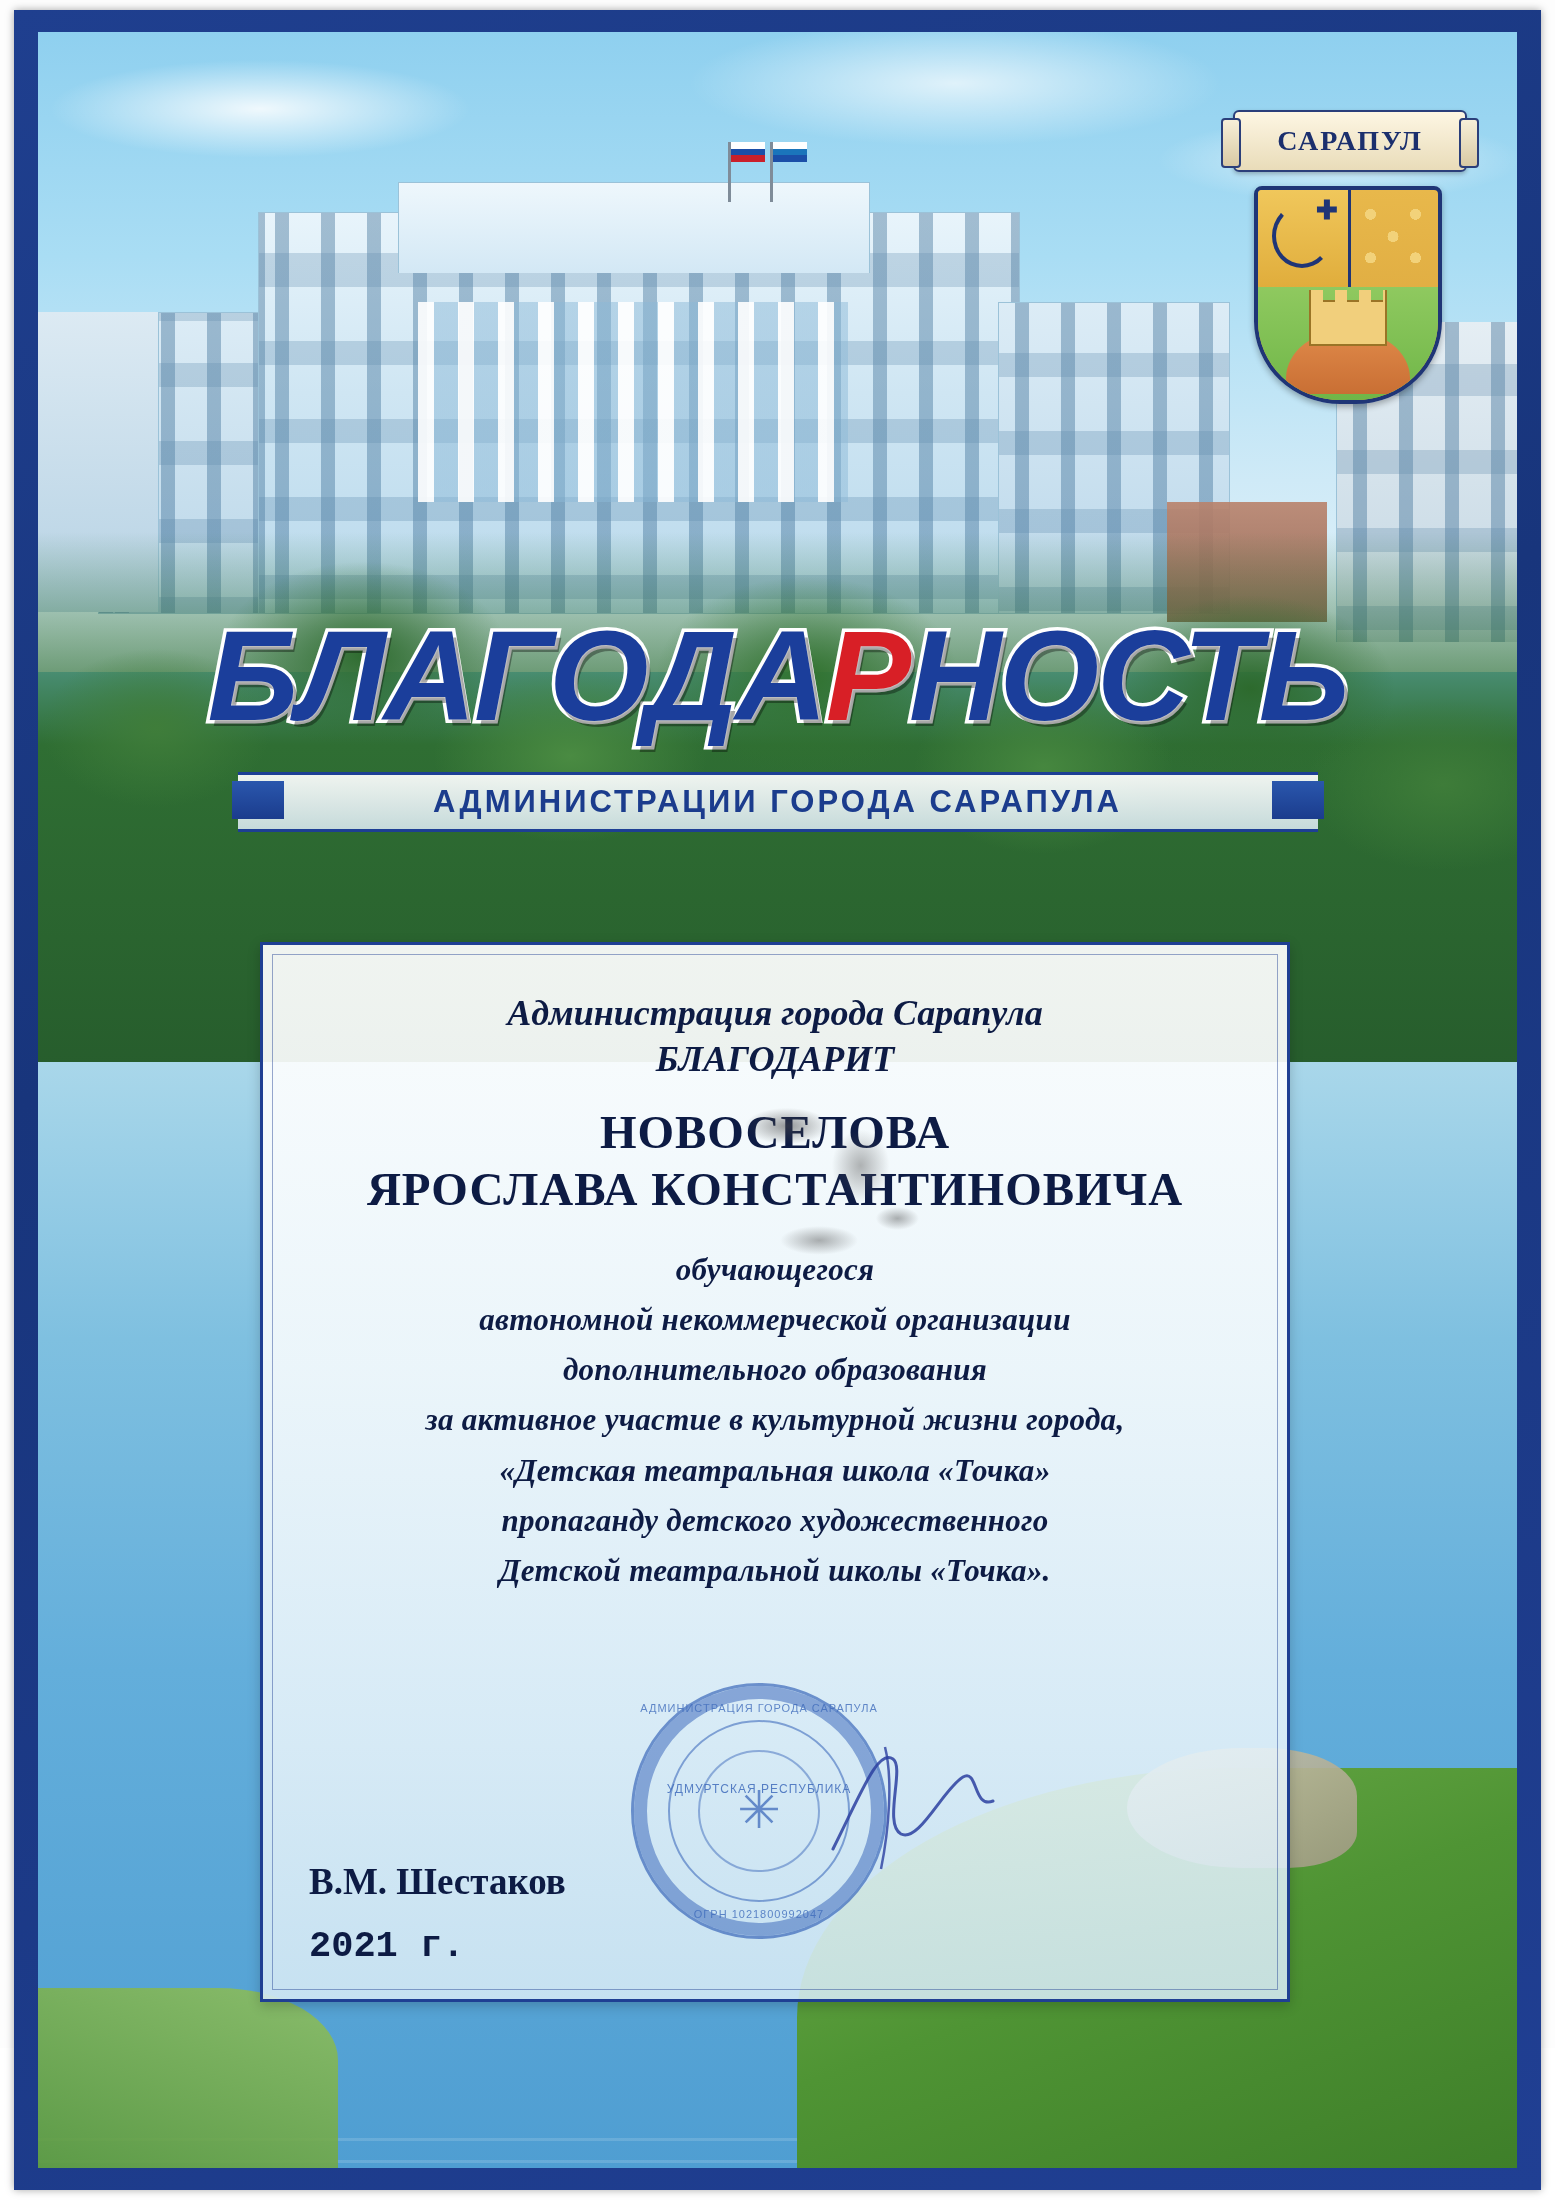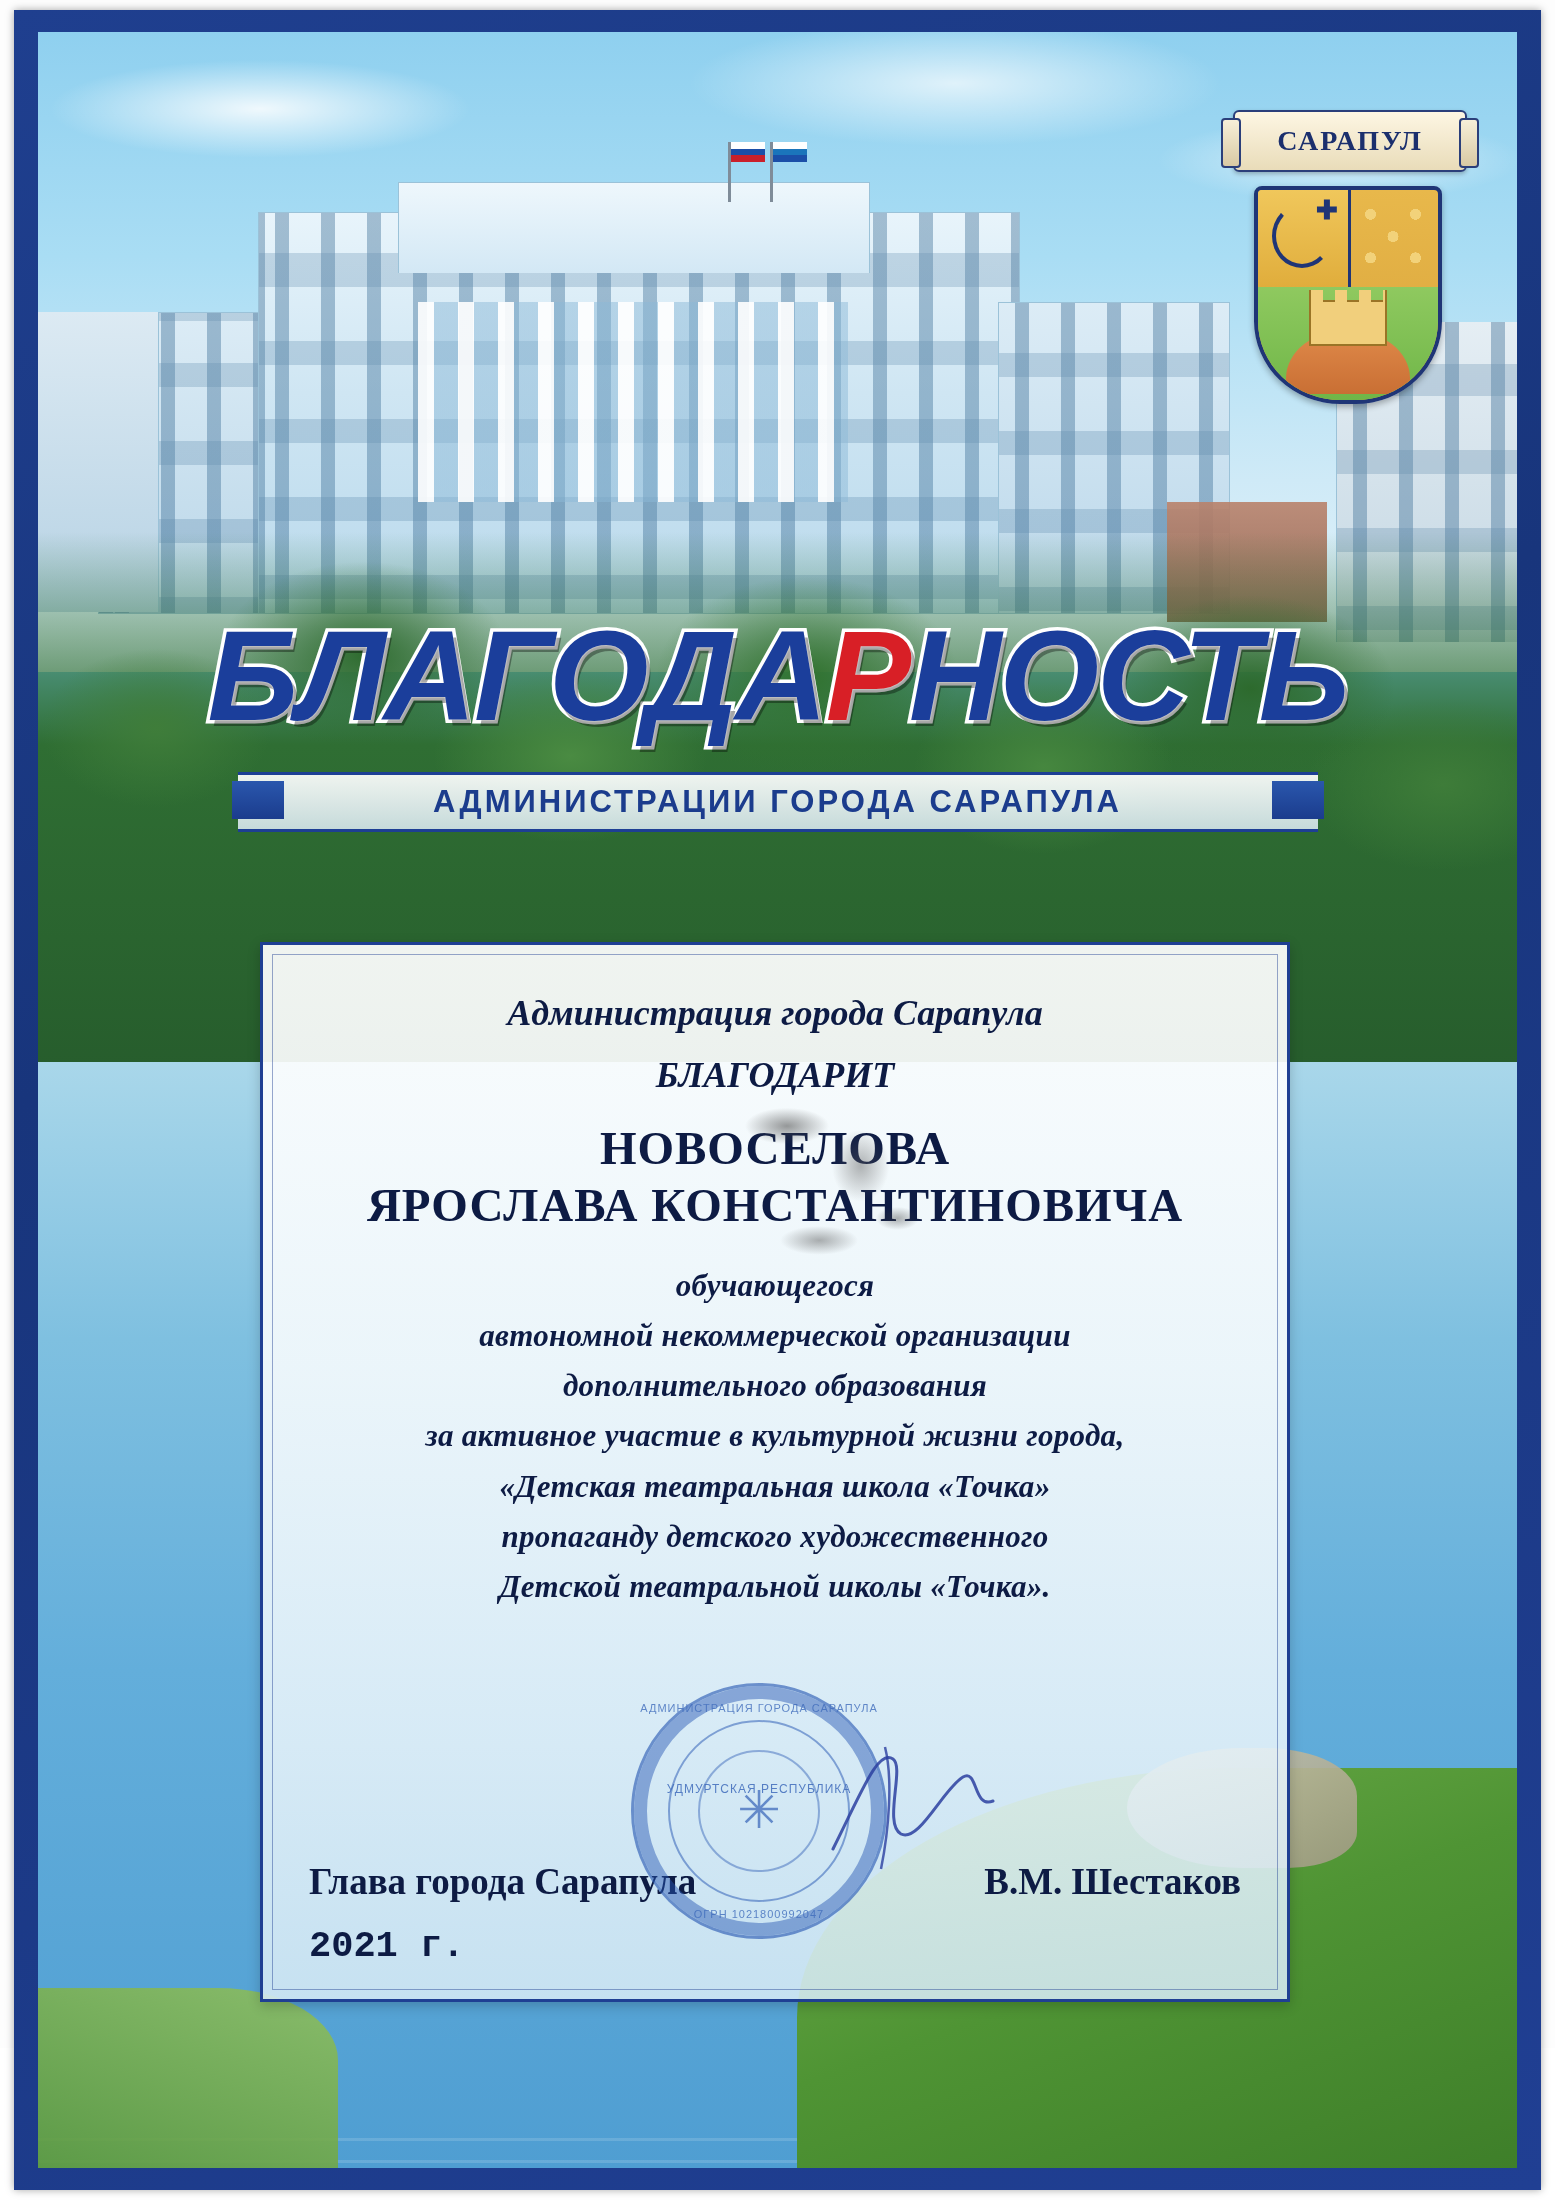--- a/index.html
+++ b/index.html
@@ -451,21 +451,21 @@
     font-weight: bold;
     font-size: 36px;
     line-height: 1.25;
     margin: 6px 0 0;
   }
   .line-head2 {
     font-family: "Liberation Serif", serif;
     font-style: italic;
     font-weight: bold;
     font-size: 36px;
-    margin: 18px 0 24px;
+    margin: 2px 0 24px;
   }
   .name-1,
   .name-2 {
     font-family: "Liberation Serif", serif;
     font-weight: bold;
     font-size: 47px;
     letter-spacing: 1px;
     line-height: 1.22;
     margin: 0;
   }
@@ -665,21 +665,20 @@
 
         <p class="body-line">обучающегося</p>
         <p class="body-line">автономной некоммерческой организации</p>
         <p class="body-line">дополнительного образования</p>
         <p class="body-line">за активное участие в культурной жизни города,</p>
         <p class="body-line">«Детская театральная школа «Точка»</p>
         <p class="body-line">пропаганду детского художественного</p>
         <p class="body-line">Детской театральной школы «Точка».</p>
 
         <div class="sign-row">
-          <span>Глава города Сарапула</span>
           <span>В.М. Шестаков</span>
         </div>
         <div class="year">2021 г.</div>
 
         <div class="stamp">
           <div class="stamp-ring2"></div>
           <div class="stamp-ring3"></div>
           <div class="stamp-text-top">АДМИНИСТРАЦИЯ ГОРОДА САРАПУЛА</div>
           <div class="stamp-mid">УДМУРТСКАЯ РЕСПУБЛИКА</div>
           <div class="stamp-star">✳</div>

